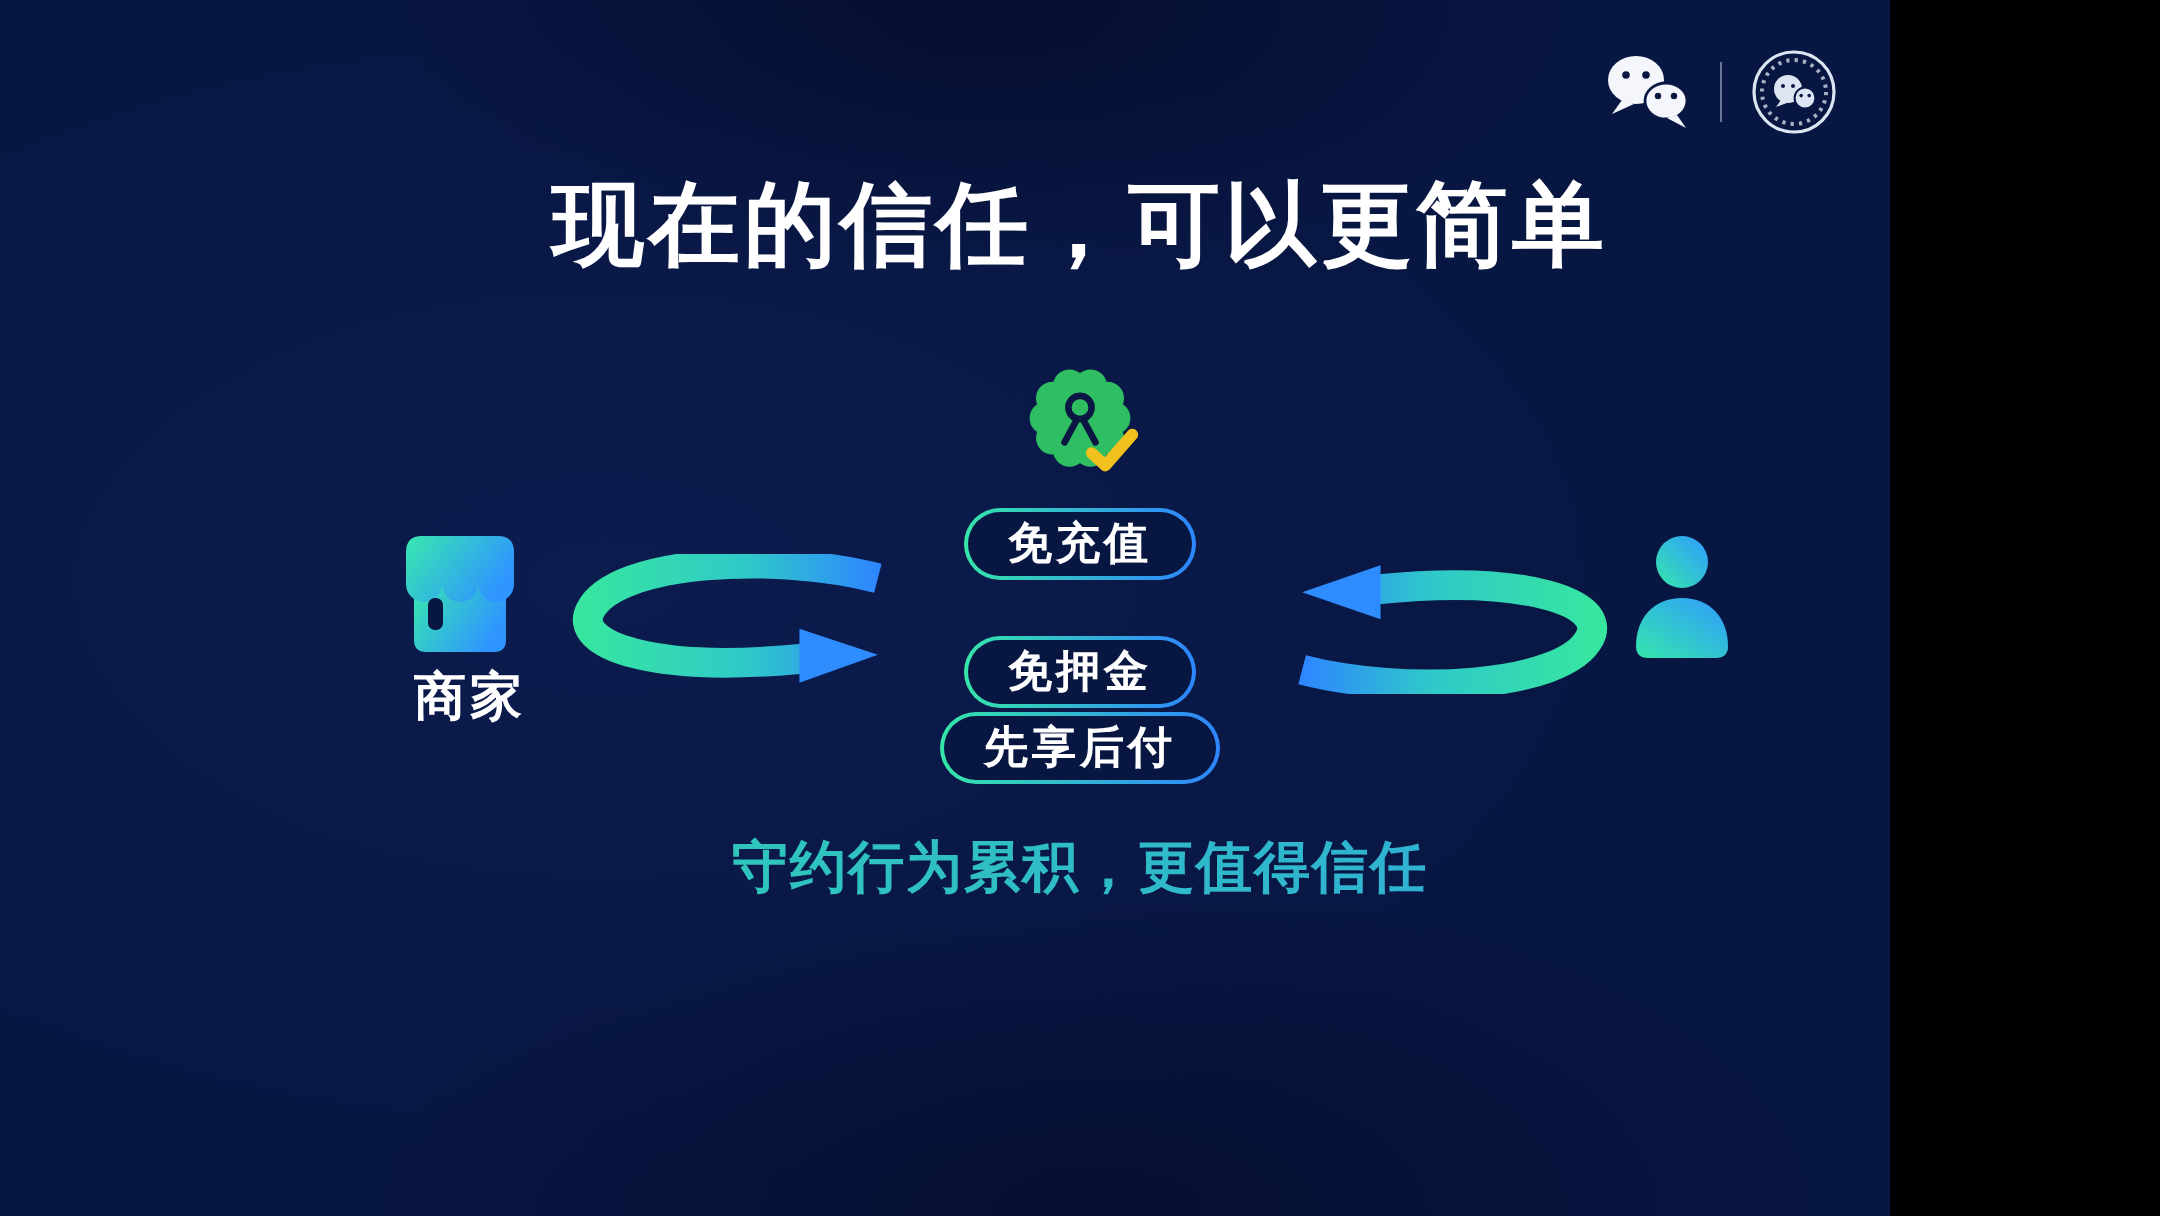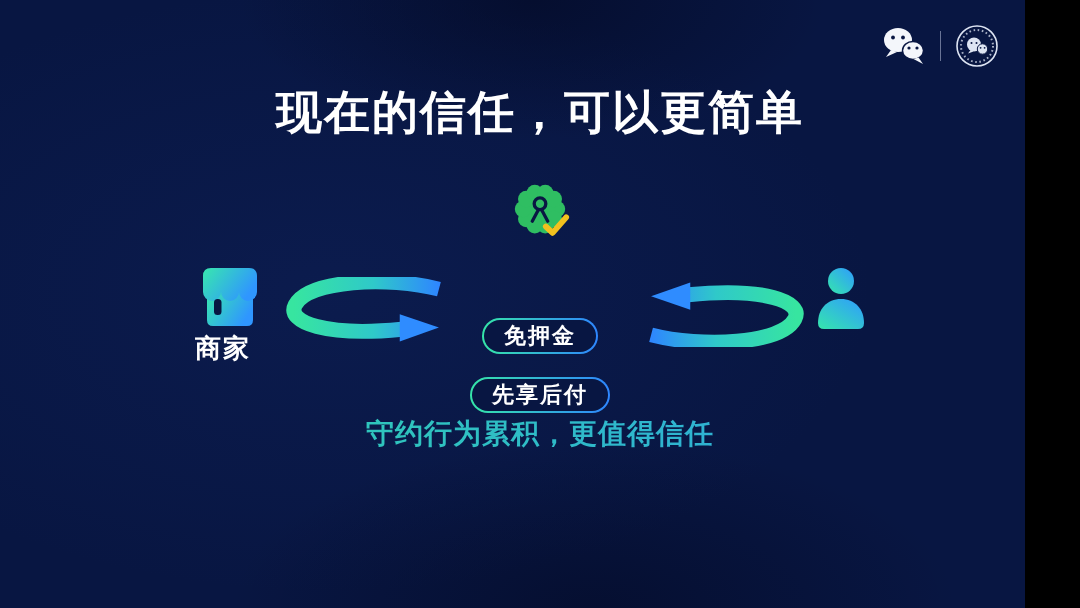--- a/index.html
+++ b/index.html
@@ -1,18 +1,18 @@
 <!DOCTYPE html>
 <html><head>
 <meta charset="utf-8">
 <style>
   html,body{margin:0;padding:0;background:#000;}
   .slide{
     position:relative;
-    width:1025px;height:608px;
+    width:945px;height:608px;
     overflow:hidden;
     font-family:"Liberation Sans","DejaVu Sans",sans-serif;
     background-color:#081642;
     background-image:
       radial-gradient(420px 200px at 52% 0%, rgba(2,6,28,.50), transparent 70%),
       radial-gradient(520px 240px at 58% 100%, rgba(2,6,28,.45), transparent 70%),
       radial-gradient(760px 420px at 32% 48%, rgba(28,56,140,.16), transparent 72%);
   }
   .abs{position:absolute;}
   
@@ -30,36 +30,36 @@
     left:540px;transform:translateX(-50%);
     padding:2px;border-radius:19px;
     background:linear-gradient(90deg,#35E5A8,#2E86FF);
   }
   .pill-inner{
     border-radius:17px;background:#081642;
     padding:0 20px;height:32px;line-height:32px;
     color:#fff;font-size:22px;font-weight:600;letter-spacing:2px;
     white-space:nowrap;text-align:center;
   }
-  .pill1{top:254px;} .pill2{top:305px;margin-top:13px;} .pill3{top:377px;}
+  .pill1{top:254px;} .pill2{top:305px;margin-top:13px;} .pill3{top:356px;}
   
   .caption{
     top:415px;left:0;width:1080px;text-align:center;
     font-size:28px;font-weight:600;letter-spacing:1px;
     background:linear-gradient(90deg,#2FD9A6,#2F9FE8);
     -webkit-background-clip:text;background-clip:text;
     color:transparent;
   }
   
   .entity-label{
     width:110px;text-align:center;color:#fff;
     font-size:26px;font-weight:600;letter-spacing:2px;
   }
   .merchant-icon{top:268px;left:200px;width:60px;height:62px;}
-  .merchant-label{top:331px;left:168px;}
+  .merchant-label{top:331px;left:180px;}
   .user-icon{top:265px;left:813px;width:56px;height:66px;}
   .user-label{top:331px;left:786px;}
   
   .loop-left{top:277px;left:284px;width:168px;height:70px;}
   .loop-right{top:277px;left:638px;width:168px;height:70px;}
   svg{display:block;}
 </style>
 </head>
 <body>
 
@@ -110,20 +110,23 @@
         <circle cx="26.6" cy="13.4" r="8.5"></circle>
         <circle cx="37.4" cy="13.4" r="8.5"></circle>
         <circle cx="46.2" cy="19.7" r="8.5"></circle>
       </g>
       <circle cx="32" cy="24.5" r="6" fill="none" stroke="#0A1743" stroke-width="3.4"></circle>
       <path d="M30.5 30.5 L24 42.5 M33.5 30.5 L40 42.5" stroke="#0A1743" stroke-width="3.4" stroke-linecap="round" fill="none"></path>
       <path d="M38 48 L45 54.5 L59 38.5" fill="none" stroke="#F2C11E" stroke-width="6" stroke-linecap="round" stroke-linejoin="round"></path>
     </svg>
   </div>
 
+  <div class="abs pill pill1">
+    <div class="pill-inner">免充值</div>
+  </div>
   <div class="abs pill pill2">
     <div class="pill-inner">免押金</div>
   </div>
   <div class="abs pill pill3">
     <div class="pill-inner">先享后付</div>
   </div>
 
   <div class="abs caption">守约行为累积，更值得信任</div>
 
   <div class="abs merchant-icon">

